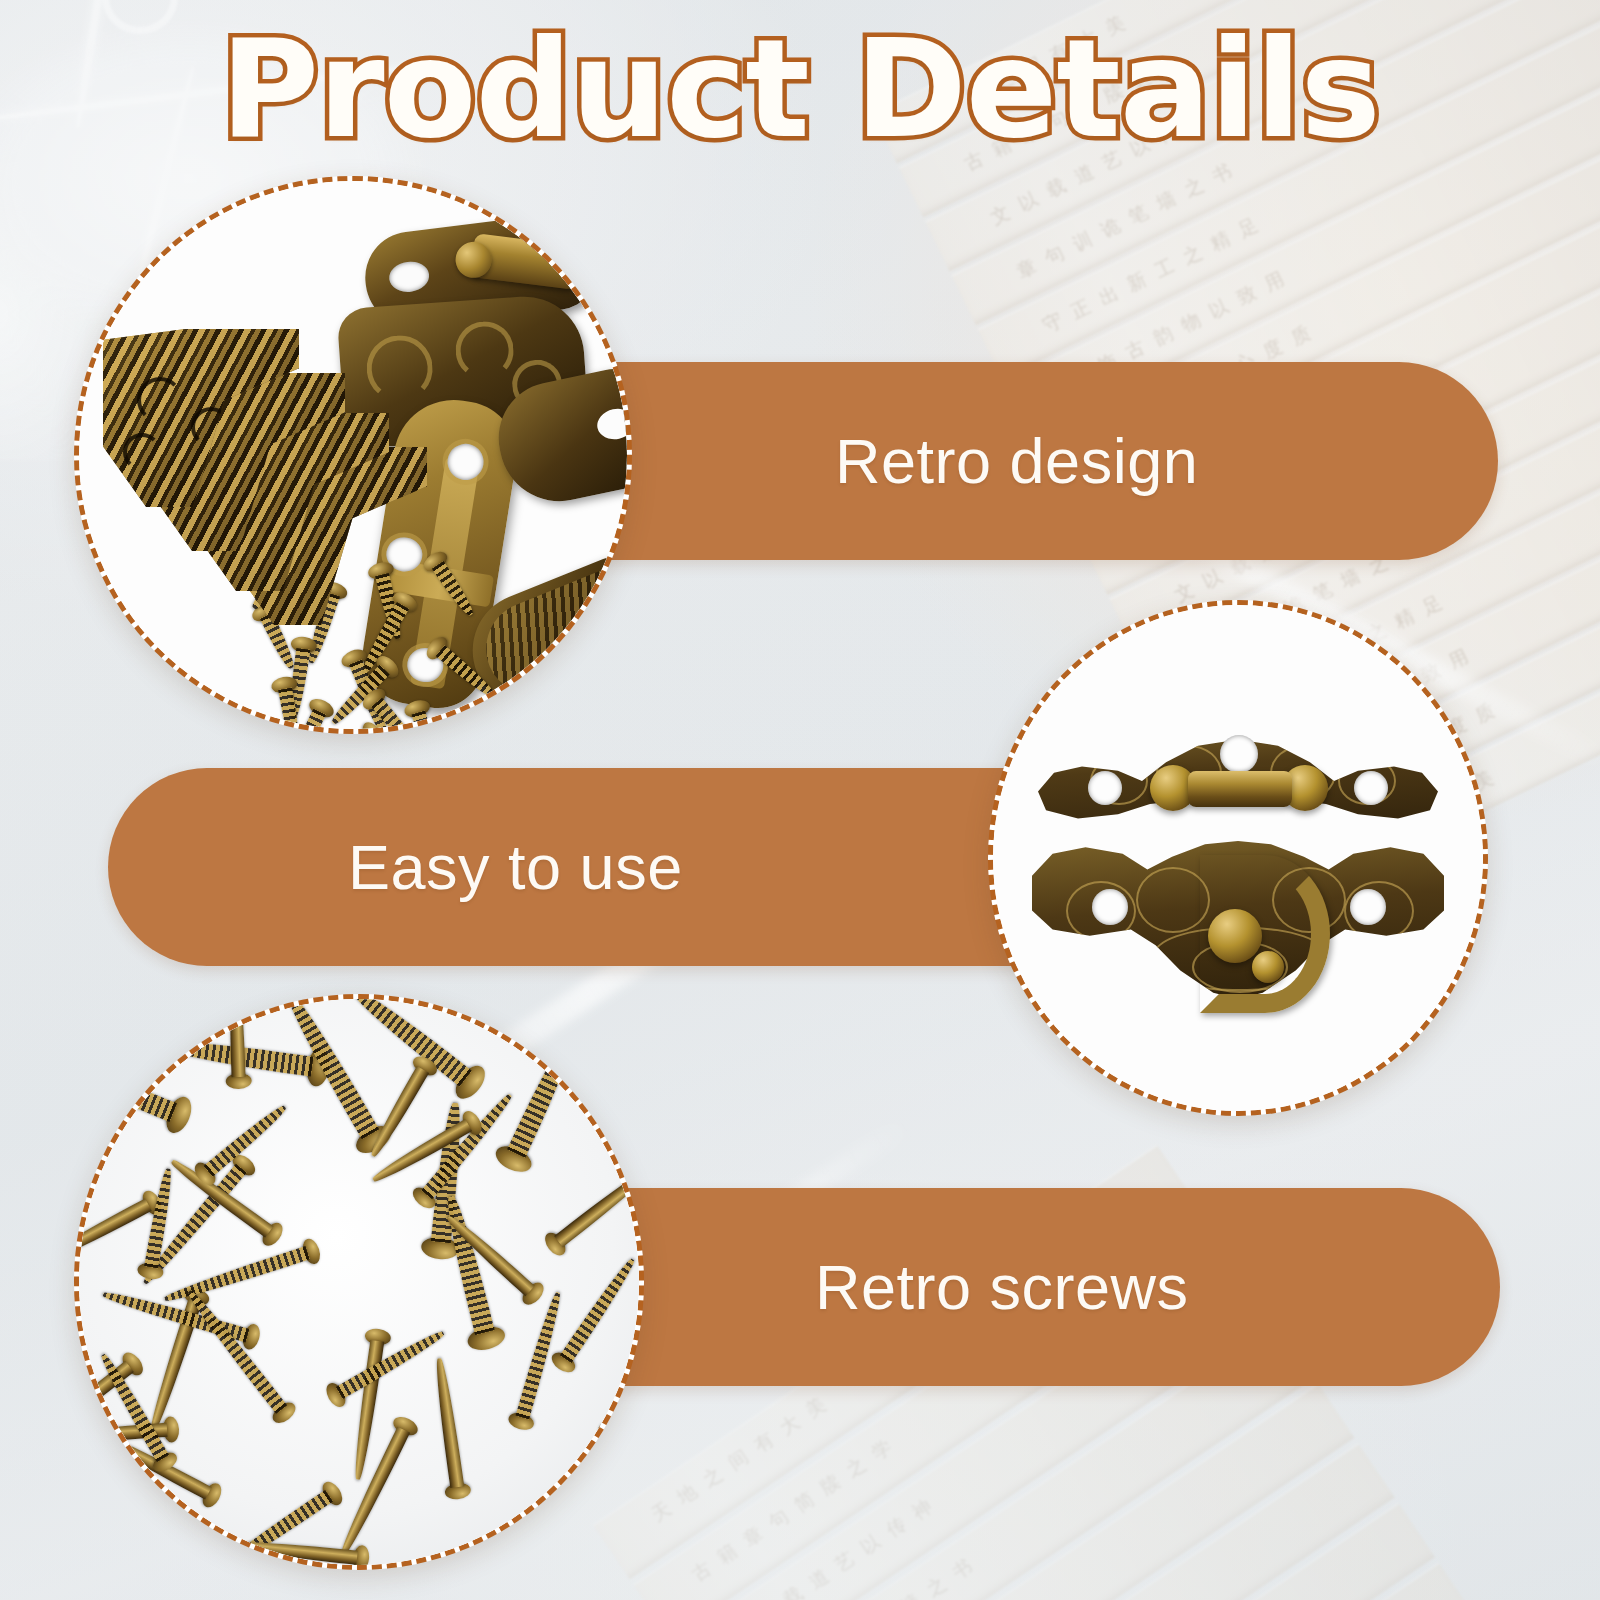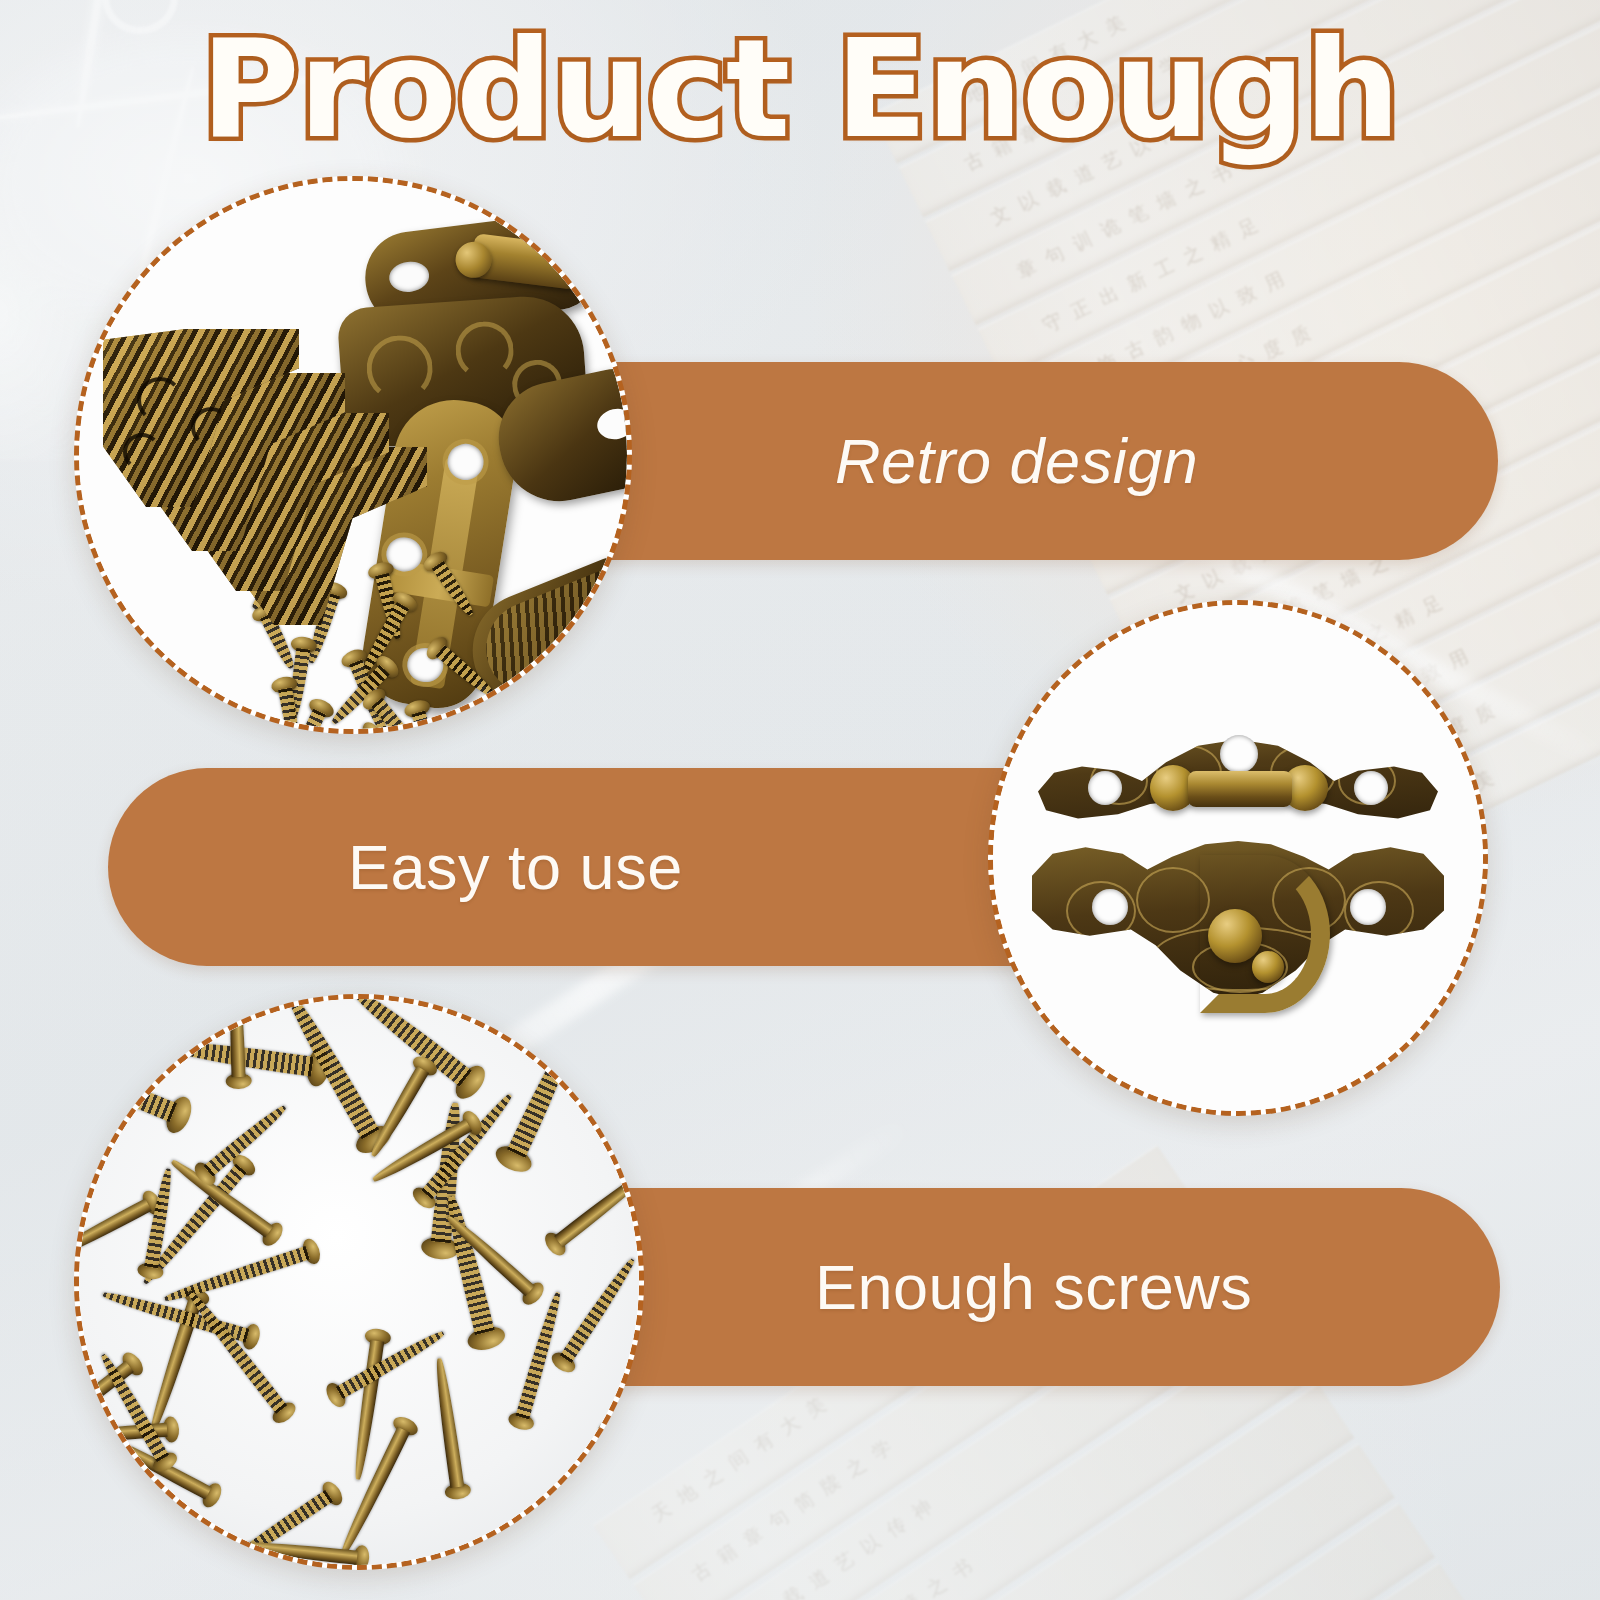--- a/index.html
+++ b/index.html
@@ -91,21 +91,21 @@
     background:#bd7742;
     display:flex;align-items:center;
     box-shadow:0 5px 14px rgba(120,70,30,.16);
   }
   .bar span{
     color:#fdfaf5;font-size:63px;line-height:1;font-weight:400;
     letter-spacing:.5px;white-space:nowrap;
     text-shadow:0 2px 3px rgba(110,60,20,.18);
   }
   #bar-retro{left:430px;top:362px;width:1068px;border-radius:40px 99px 99px 40px;}
-  #bar-retro span{margin-left:405px;font-style:italic;}
+  #bar-retro span{margin-left:405px;}
   #bar-easy{left:108px;top:768px;width:1010px;border-radius:99px;}
   #bar-easy span{margin-left:240px;}
   #bar-screws{left:440px;top:1188px;width:1060px;border-radius:40px 99px 99px 40px;}
   #bar-screws span{margin-left:375px;}
 
   
   .circle{
     position:absolute;border-radius:50%;
     border:5px dashed #b5621f;
     background:#ffffff;
@@ -346,32 +346,32 @@
       <div class="slat" style="top: 504px;">
         <div class="glyphs">天 地 之 间  有 大 美</div>
       </div>
     </div>
 
   <div class="sheen a"></div>
   <div class="sheen b"></div>
   <div class="sheen c"></div>
   <div class="bg-veil"></div>
 
-  <div class="title lbl">Product Enough</div>
+  <div class="title lbl">Product Details</div>
 
   <div class="bar" id="bar-retro">
     <span>Retro design</span>
   </div>
 
   <div class="bar" id="bar-easy">
     <span>Easy to use</span>
   </div>
 
   <div class="bar" id="bar-screws">
-    <span>Enough screws</span>
+    <span>Retro screws</span>
   </div>
 
   <div class="circle" id="circle-retro">
     <div class="inner">
 
       <div class="corner-stack">
         <div class="corner c4">
             <div class="wave"></div>
           </div>
         <div class="corner c3">

